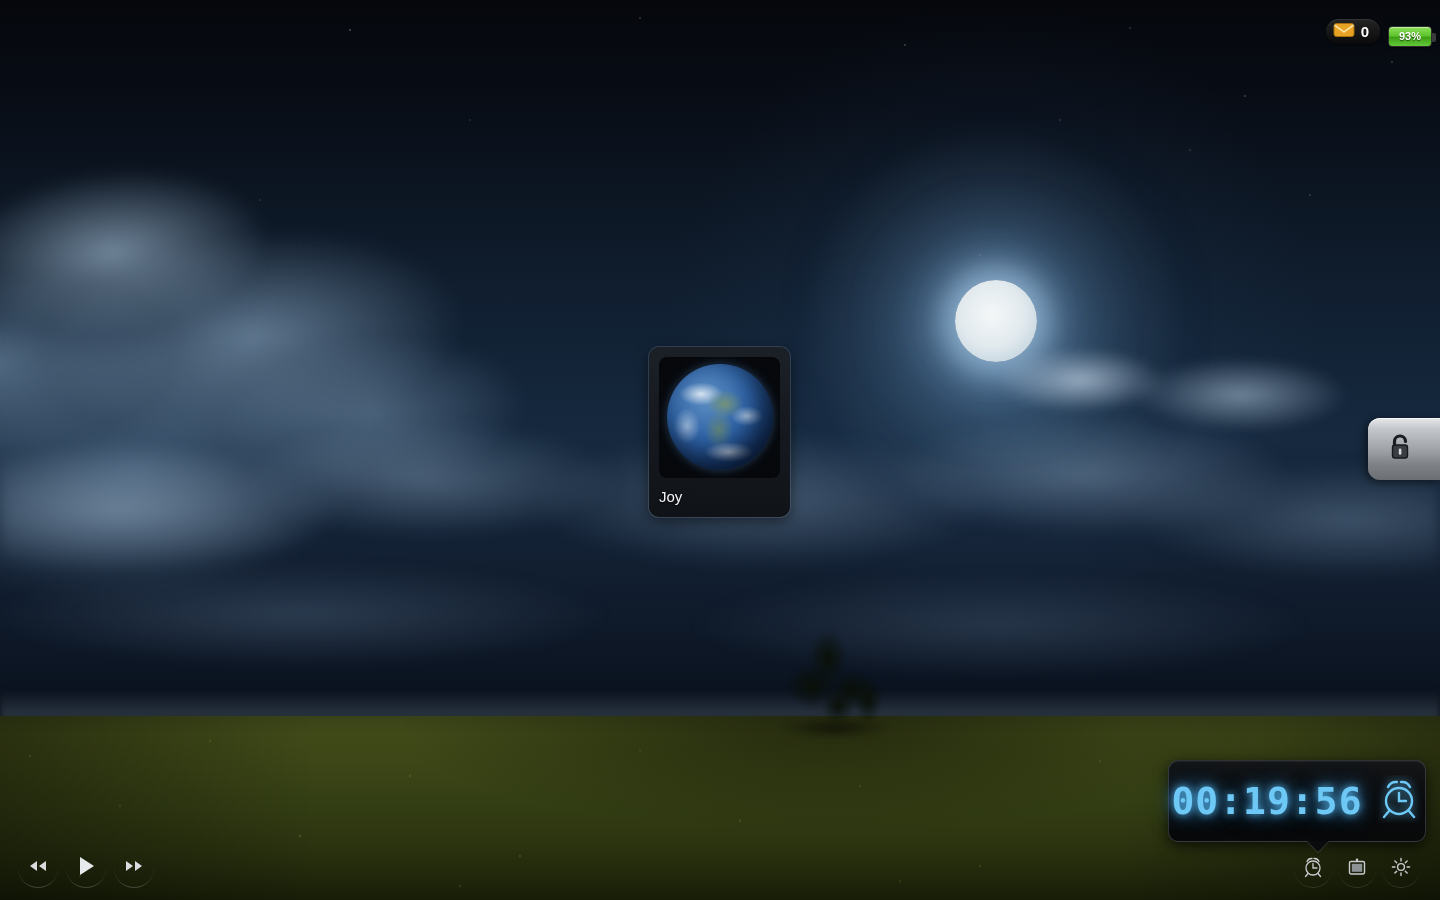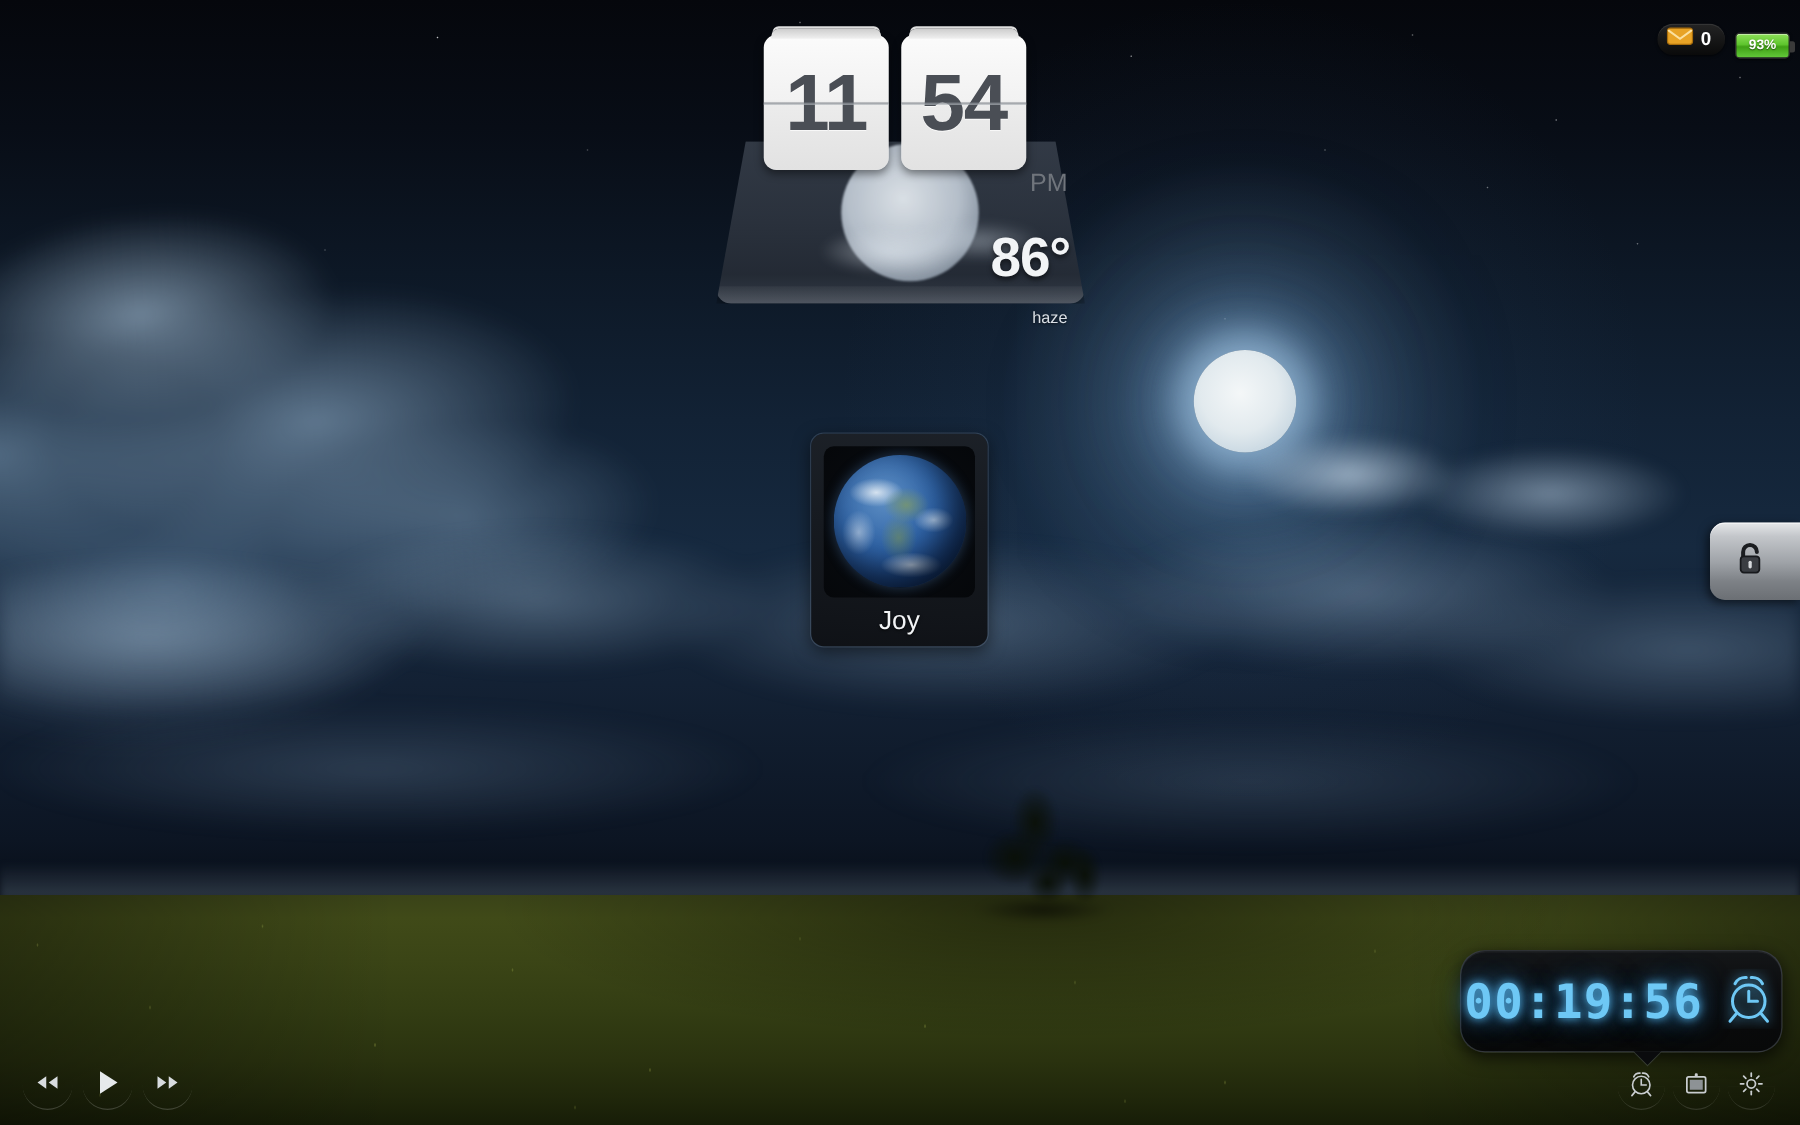--- a/index.html
+++ b/index.html
@@ -226,37 +226,37 @@
       radial-gradient(ellipse 26px 20px at 58px 40px, rgba(120,150,110,.85), rgba(120,150,110,0) 70%),
       radial-gradient(ellipse 20px 26px at 52px 66px, rgba(110,140,100,.7), rgba(110,140,100,0) 72%),
       radial-gradient(ellipse 30px 16px at 34px 30px, rgba(235,242,248,.85), rgba(235,242,248,0) 72%),
       radial-gradient(ellipse 34px 14px at 62px 88px, rgba(225,235,245,.75), rgba(225,235,245,0) 72%),
       radial-gradient(ellipse 22px 14px at 80px 52px, rgba(230,240,248,.62), rgba(230,240,248,0) 72%),
       radial-gradient(ellipse 18px 24px at 20px 62px, rgba(225,235,245,.55), rgba(225,235,245,0) 74%),
       radial-gradient(circle at 38% 32%, #5e8fc4 0%, #2f63a6 42%, #1b4585 70%, #0e2a58 92%, #071a3a 100%);
     box-shadow:inset -10px -12px 26px rgba(0,0,0,.62), 0 0 10px rgba(90,150,220,.35);
   }
   .app-label {
-    text-align:center; color:#f2f4f6; font-size:21px; line-height:38px;
+    color:#f2f4f6; font-size:15px; line-height:38px;
     text-shadow:0 1px 2px rgba(0,0,0,.8);
   }
 
   
   .lock-tab {
     position:absolute; right:0; top:418px; width:72px; height:62px;
     border-radius:12px 0 0 12px;
     background:linear-gradient(to bottom, #e6e8ea 0%, #c3c6ca 18%, #9ea2a7 52%, #7d8186 76%, #6b6f74 100%);
     box-shadow:-2px 2px 8px rgba(0,0,0,.55), inset 0 1px 0 rgba(255,255,255,.7);
     display:flex; align-items:center; justify-content:flex-start; padding-left:20px;
   }
 
   
   .timer-widget {
     position:absolute; left:1168px; top:760px; width:258px; height:82px;
-    border-radius:20px;
+    border-radius:10px;
     background:linear-gradient(to bottom, #141618 0%, #0a0b0d 50%, #080909 100%);
     border:1px solid rgba(120,130,140,.35);
     box-shadow:0 4px 14px rgba(0,0,0,.7), inset 0 1px 0 rgba(255,255,255,.06);
     display:flex; align-items:center; justify-content:center; gap:12px;
   }
   .timer-widget::after {
     content:""; position:absolute; left:138px; bottom:-11px;
     border-left:11px solid transparent; border-right:11px solid transparent;
     border-top:11px solid #0a0b0d;
     filter:drop-shadow(0 1px 0 rgba(120,130,140,.35));
@@ -311,37 +311,20 @@
           <path d="M2 3.5 L11 10 L20 3.5" fill="none" stroke="#fbe0a0" stroke-width="1.6" stroke-linecap="round"></path>
         </svg>
       </span>
       <span class="mail-count">0</span>
     </div>
     <div class="battery-pill">
       <span class="battery-text">93%</span>
     </div>
   </div>
 
-  <div class="clock-widget">
-    <div class="widget-base">
-      <div class="weather-moon"></div>
-      <div class="weather-haze"></div>
-    </div>
-    <div class="flip-cards">
-      <div class="flip-card">
-        <div class="flip-digits">11</div>
-      </div>
-      <div class="flip-card">
-        <div class="flip-digits">54</div>
-      </div>
-    </div>
-    <div class="ampm">PM</div>
-    <div class="temp">86°</div>
-    <div class="condition">haze</div>
-  </div>
 
   <div class="app-tile">
     <div class="app-thumb">
       <div class="earth"></div>
     </div>
     <div class="app-label">Joy</div>
   </div>
 
   <div class="lock-tab">
     <span>

